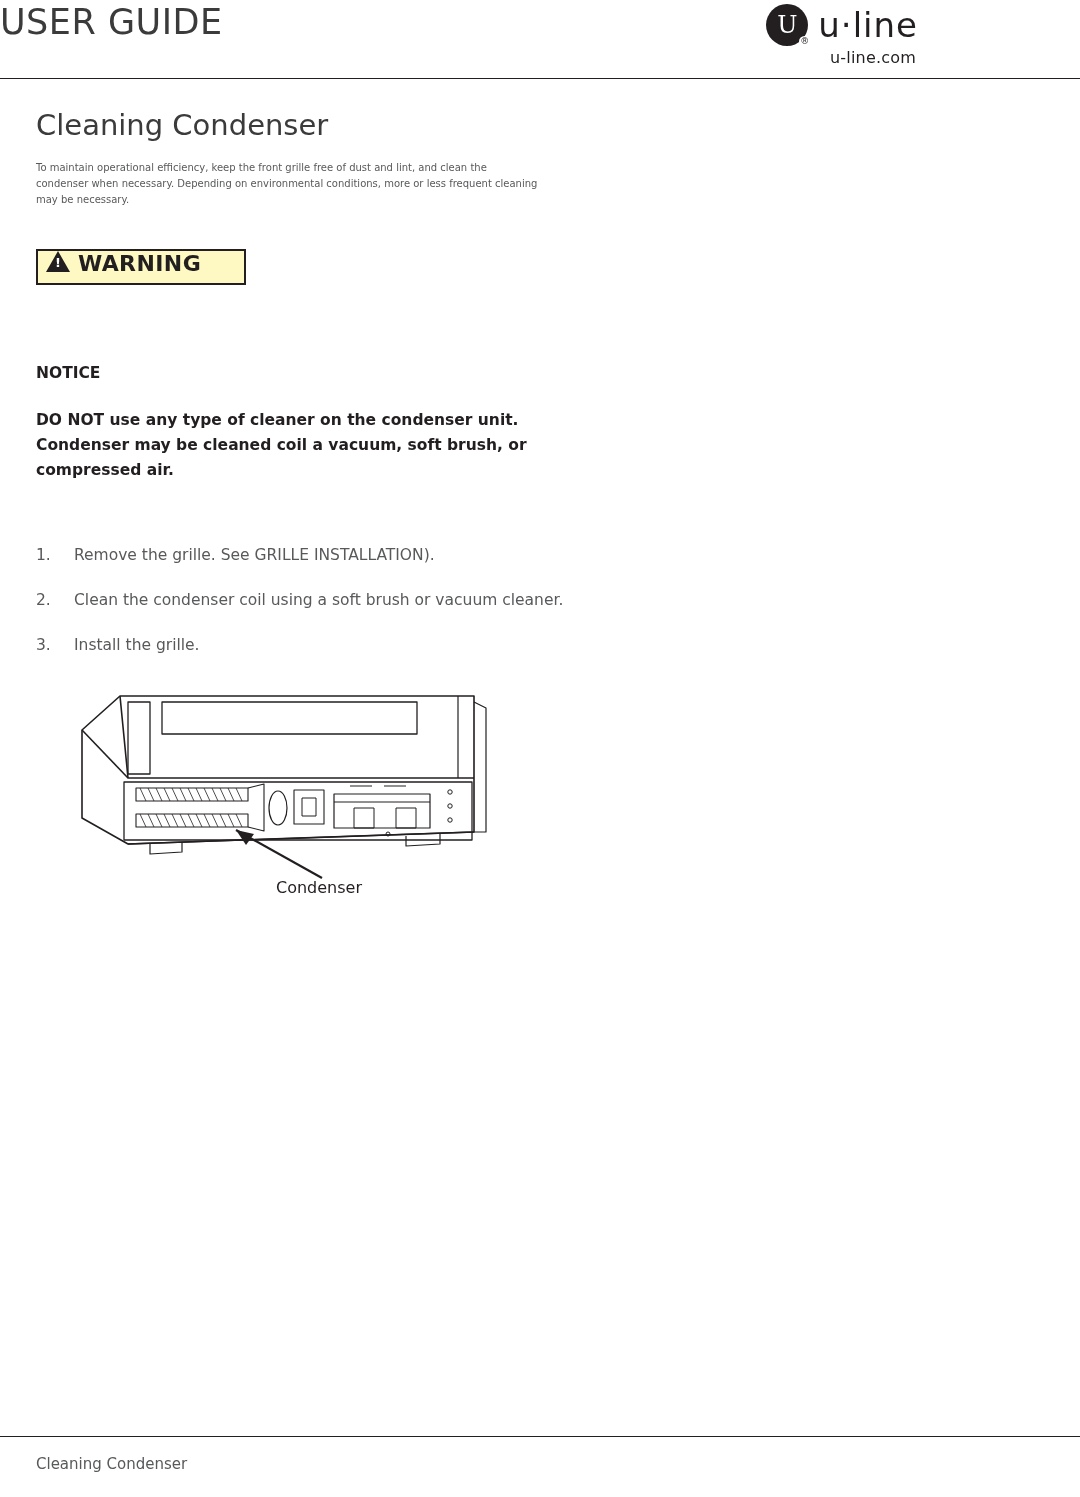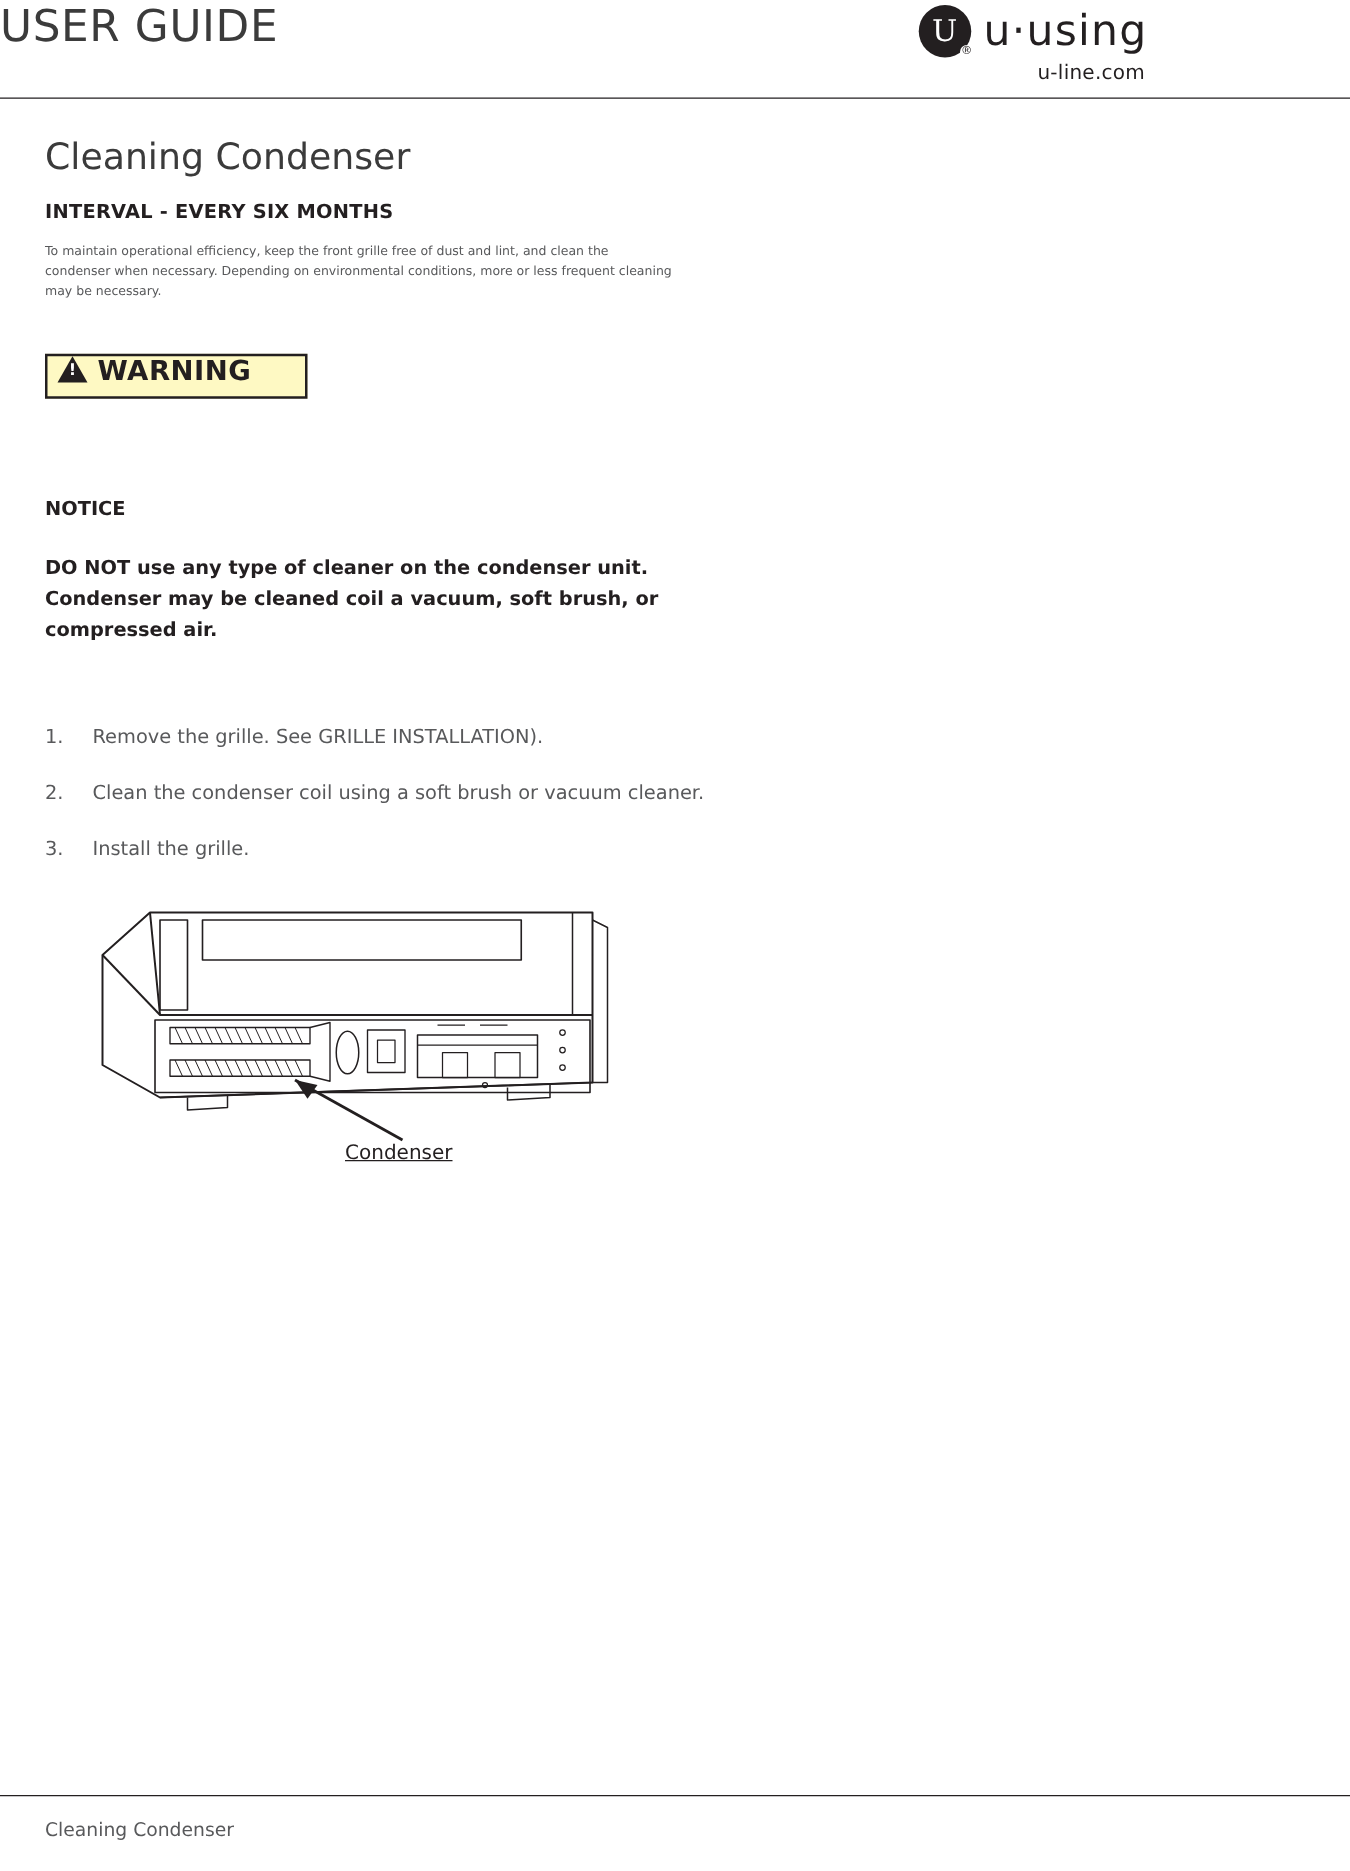--- a/index.html
+++ b/index.html
@@ -212,21 +212,20 @@
     position: relative;
     width: 460px;
     height: 230px;
   }
   .caption {
     position: absolute;
     left: 222px;
     top: 196px;
     font-size: 16px;
     color: #231f20;
-    text-decoration: underline;
   }
 
   
   .rule-bottom {
     position: absolute;
     left: 0;
     bottom: 52px;
     width: 1080px;
     border: none;
     border-top: 1.2px solid #231f20;
@@ -245,32 +244,31 @@
 <div class="page">
 
   <div class="header">
     <div class="header-title">USER GUIDE</div>
     <div class="brand">
       <div class="brand-row">
         <div class="brand-mark">
           <span>U</span>
           <span class="reg">®</span>
         </div>
-        <div class="brand-word">u·using</div>
+        <div class="brand-word">u·line</div>
       </div>
       <div class="brand-url">u-line.com</div>
     </div>
     <hr class="rule-top">
   </div>
 
   <div class="content">
 
     <h1 class="section-title">Cleaning Condenser</h1>
 
-    <div class="interval">INTERVAL - EVERY SIX MONTHS</div>
 
     <p class="body-text">To maintain operational efficiency, keep the front grille free of dust and lint, and clean the condenser when necessary. Depending on environmental conditions, more or less frequent cleaning may be necessary.</p>
 
     <div class="warning-box">
       <div class="warn-tri"></div>
       <div class="warn-label">WARNING</div>
     </div>
 
     <div class="spacer-48"></div>
 

